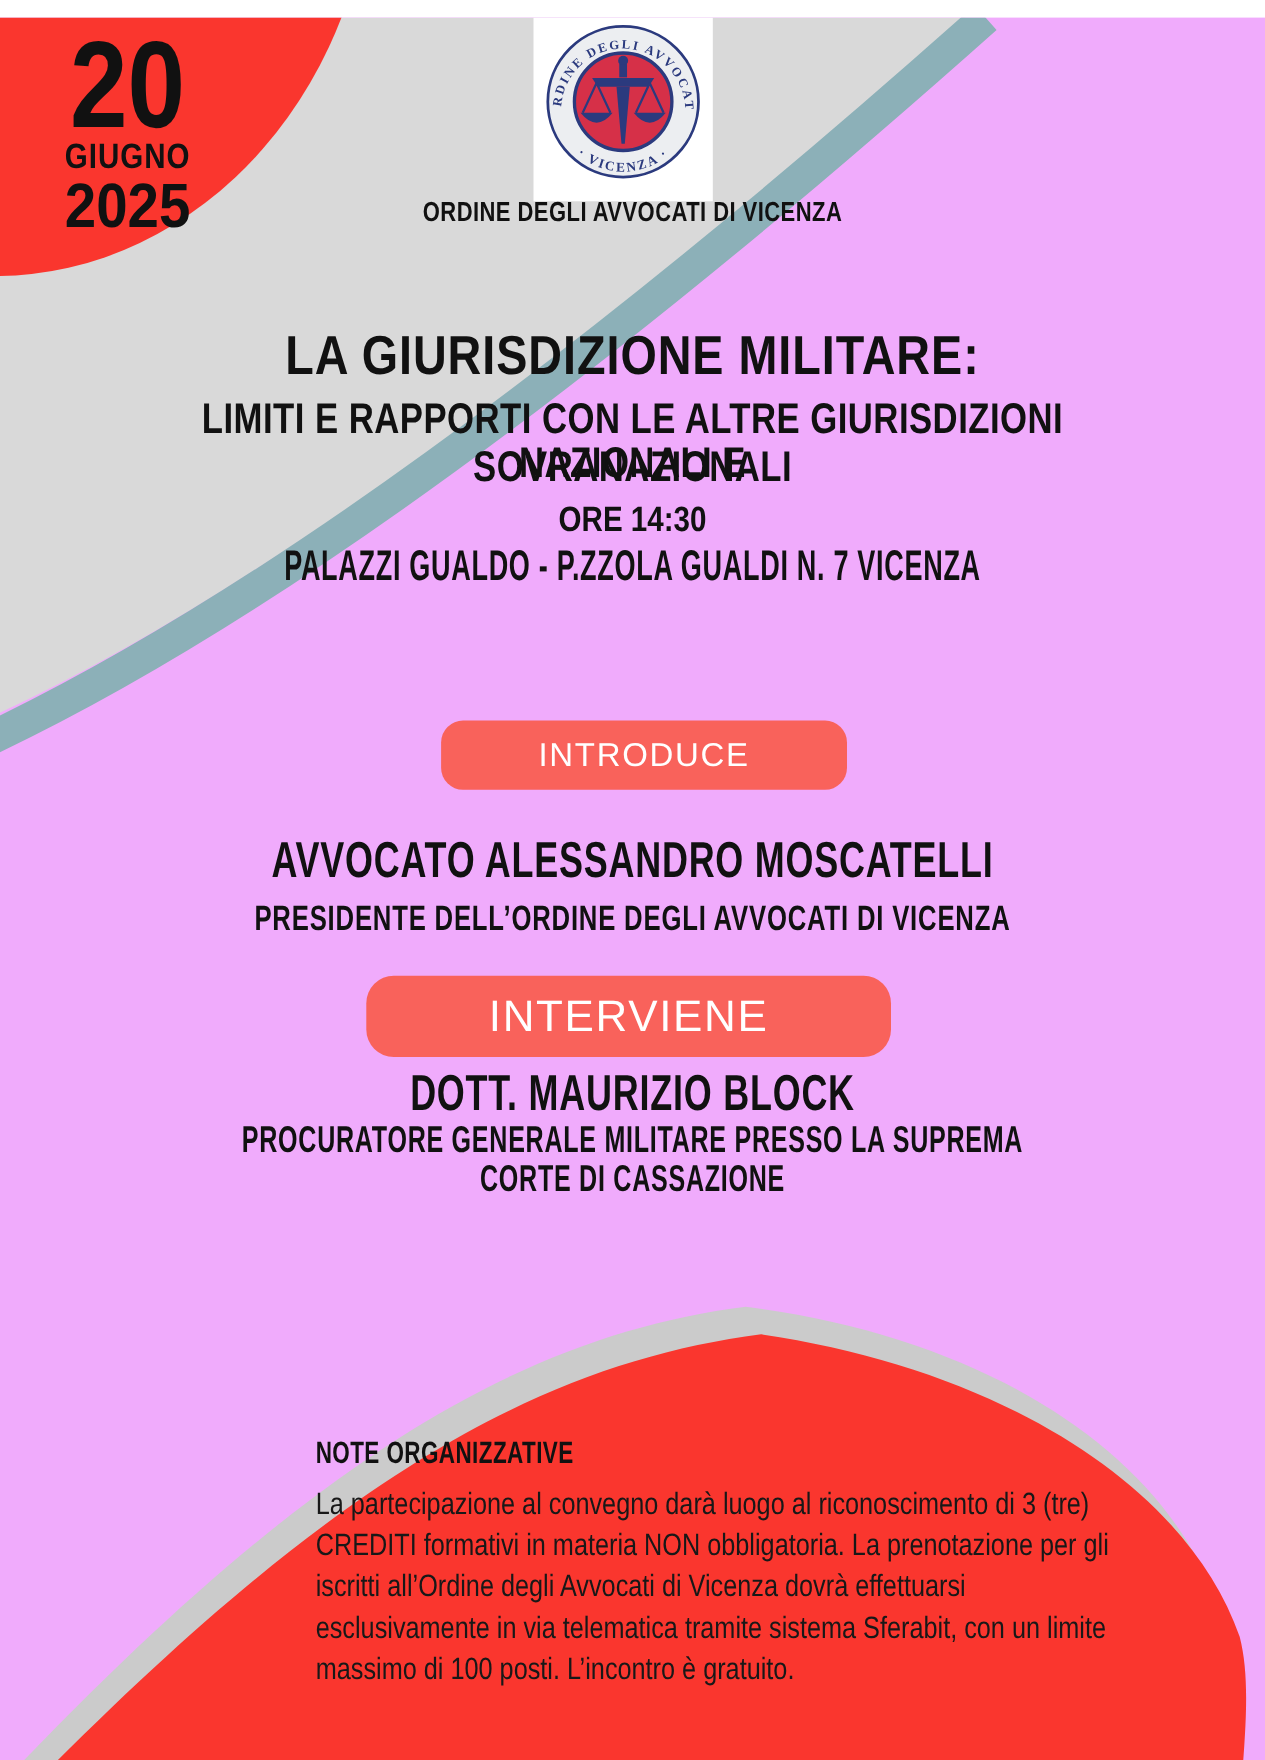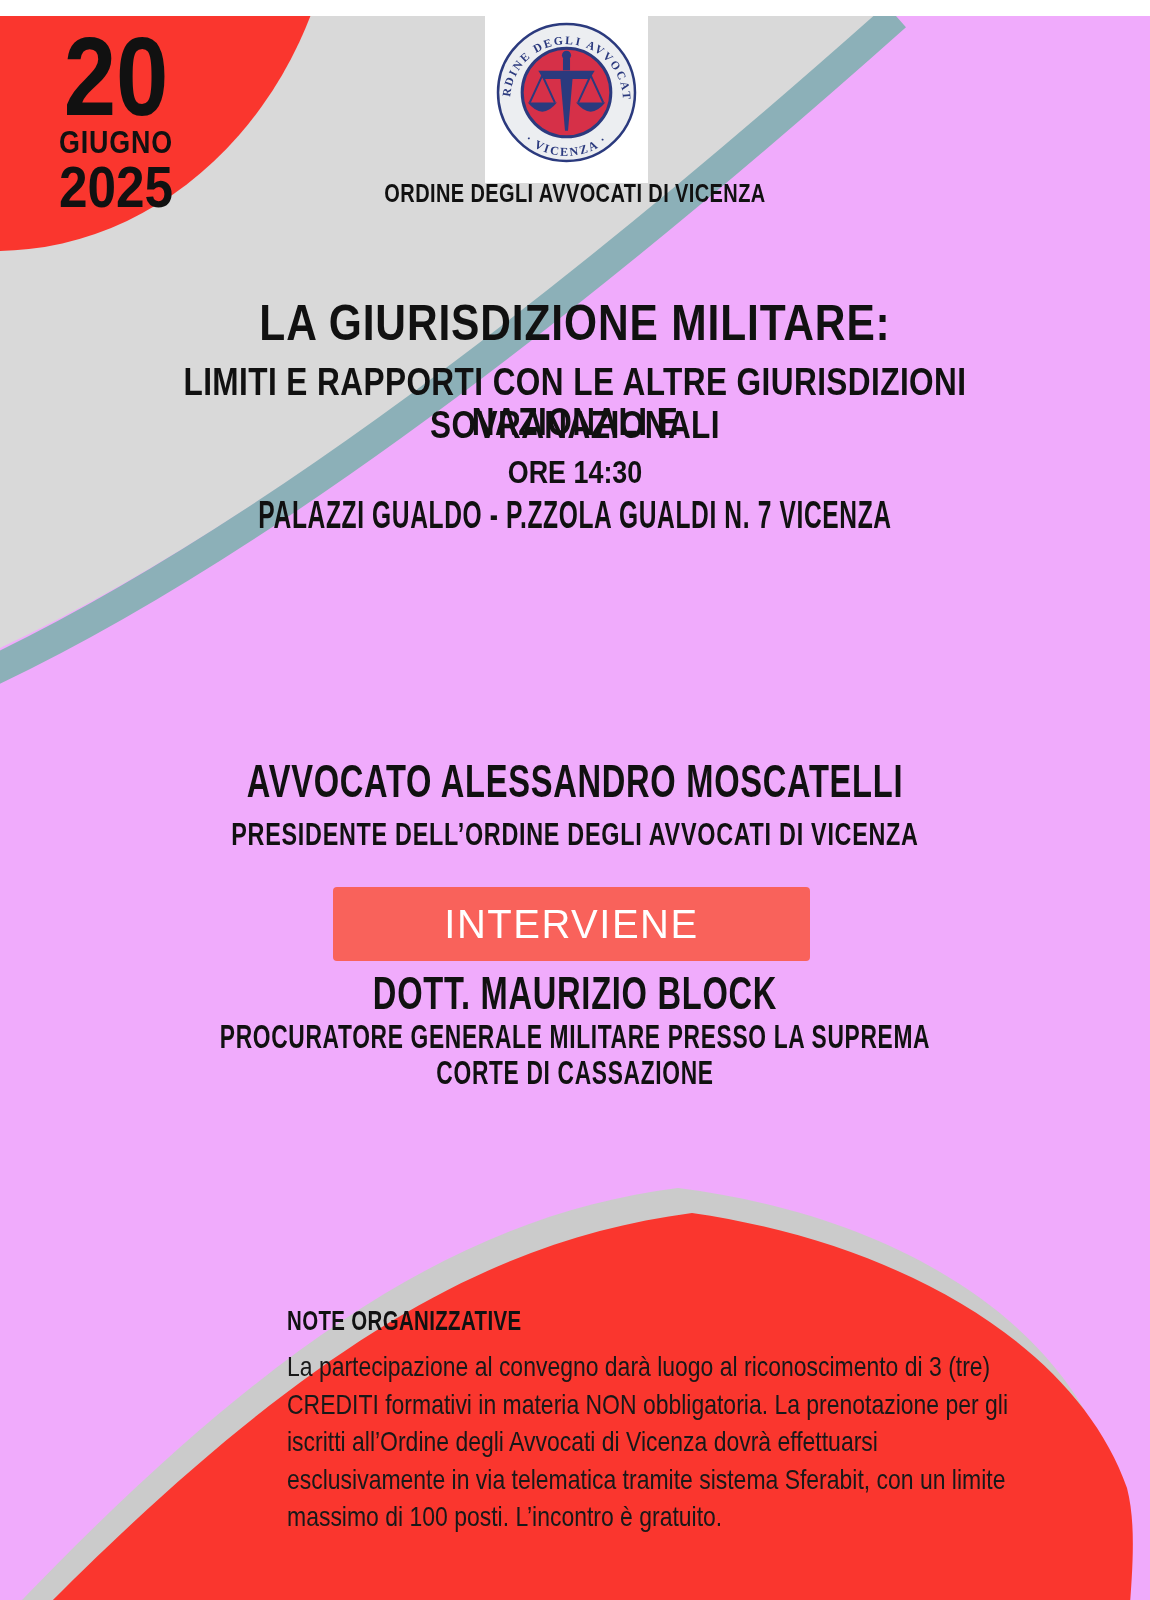--- a/index.html
+++ b/index.html
@@ -27,21 +27,21 @@
   
   .title{top:281px;font-size:50px;line-height:52px;letter-spacing:1px;transform:scaleX(.85);}
   .subtitle1{top:346px;font-size:39px;line-height:40px;letter-spacing:.5px;transform:scaleX(.81);}
   .subtitle2{top:389px;font-size:39px;line-height:40px;letter-spacing:.5px;transform:scaleX(.81);}
   .time{top:440px;font-size:32px;line-height:33px;transform:scaleX(.84);}
   .venue{top:479px;font-size:39px;line-height:40px;letter-spacing:1px;transform:scaleX(.63);}
 
   
   .badge{display:flex;align-items:center;justify-content:center;color:#ffffff;font-weight:400;}
   .badge1{left:401px;top:639px;width:369px;height:63px;border-radius:20px;font-size:30px;letter-spacing:1.5px;}
-  .badge2{left:333px;top:871px;width:477px;height:74px;border-radius:4px;font-size:40px;letter-spacing:1.5px;}
+  .badge2{left:333px;top:871px;width:477px;height:74px;border-radius:25px;font-size:40px;letter-spacing:1.5px;}
 
   
   .name1{top:741px;font-size:46px;line-height:48px;letter-spacing:1px;transform:scaleX(.71);}
   .role1{top:801px;font-size:32px;line-height:34px;letter-spacing:1px;transform:scaleX(.73);}
   .name2{top:953px;font-size:46px;line-height:48px;letter-spacing:1px;transform:scaleX(.71);}
   .role2{top:1002px;font-size:34px;line-height:36px;letter-spacing:1px;transform:scaleX(.67);}
 
   
   .notes{left:287px;top:1290px;width:830px;}
   .notes-heading{font-size:28px;line-height:30px;font-weight:700;letter-spacing:.5px;transform:scaleX(.73);transform-origin:0 50%;}
@@ -96,20 +96,21 @@
     </svg>
   </div>
   <div class="abs cond logo-caption">ORDINE DEGLI AVVOCATI DI VICENZA</div>
 
   <h1 class="abs ctr cond title" style="margin:0;">LA GIURISDIZIONE MILITARE:</h1>
   <div class="abs ctr cond subtitle1">LIMITI E RAPPORTI CON LE ALTRE GIURISDIZIONI NAZIONALI E</div>
   <div class="abs ctr cond subtitle2">SOVRANAZIONALI</div>
   <div class="abs ctr cond time">ORE 14:30</div>
   <div class="abs ctr cond venue">PALAZZI GUALDO - P.ZZOLA GUALDI N. 7 VICENZA</div>
 
+  <div class="abs badge badge1" style="background:#f9625b;">INTRODUCE</div>
   <div class="abs ctr cond name1">AVVOCATO ALESSANDRO MOSCATELLI</div>
   <div class="abs ctr cond role1">PRESIDENTE DELL’ORDINE DEGLI AVVOCATI DI VICENZA</div>
 
   <div class="abs badge badge2" style="background:#f9625b;">INTERVIENE</div>
   <div class="abs ctr cond name2">DOTT. MAURIZIO BLOCK</div>
   <div class="abs ctr cond role2">PROCURATORE GENERALE MILITARE PRESSO LA SUPREMA CORTE DI CASSAZIONE</div>
 
   <div class="abs notes">
     <div class="notes-heading">NOTE ORGANIZZATIVE</div>
     <div class="notes-lines">

